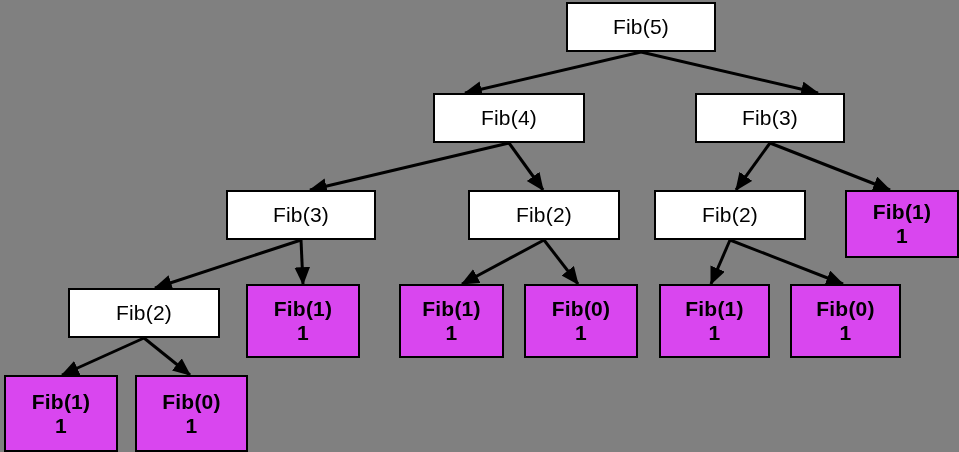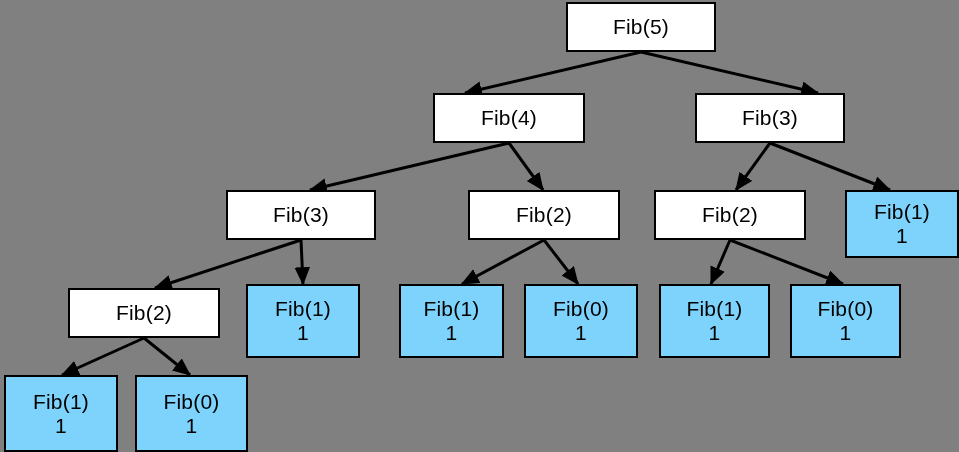--- a/index.html
+++ b/index.html
@@ -33,21 +33,22 @@
     font-family: "Liberation Sans", sans-serif;
     font-size: 21px;
     color: #000000;
     line-height: 1.12;
     letter-spacing: 0.2px;
   }
   .node.call {
     background: #FFFFFF;
   }
   .node.base {
-    background: #7dd3fc;
+    background: #d946ef;
+    font-weight: bold;
   }
   .node-label {
     display: block;
   }
   .node-value {
     display: block;
   }
 </style>
 </head>
 <body>

